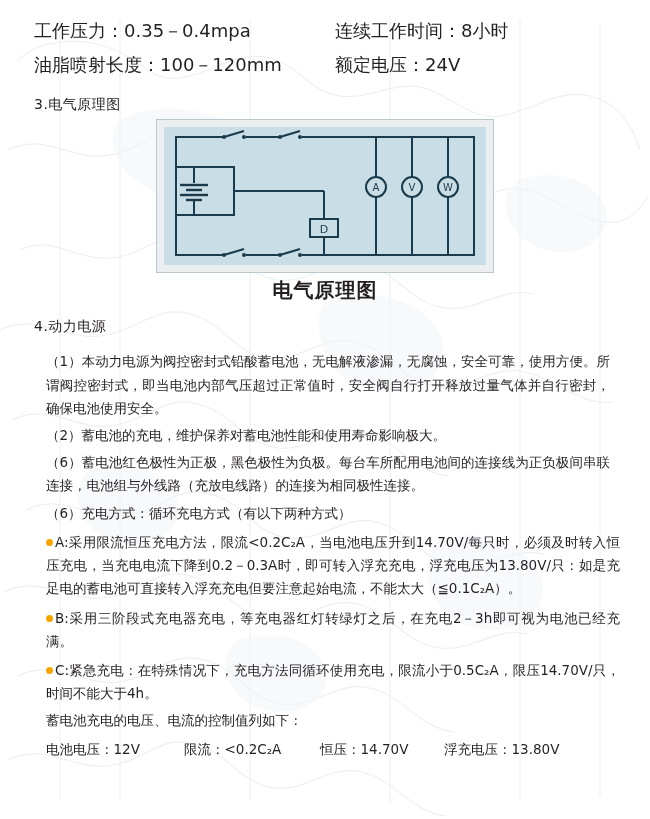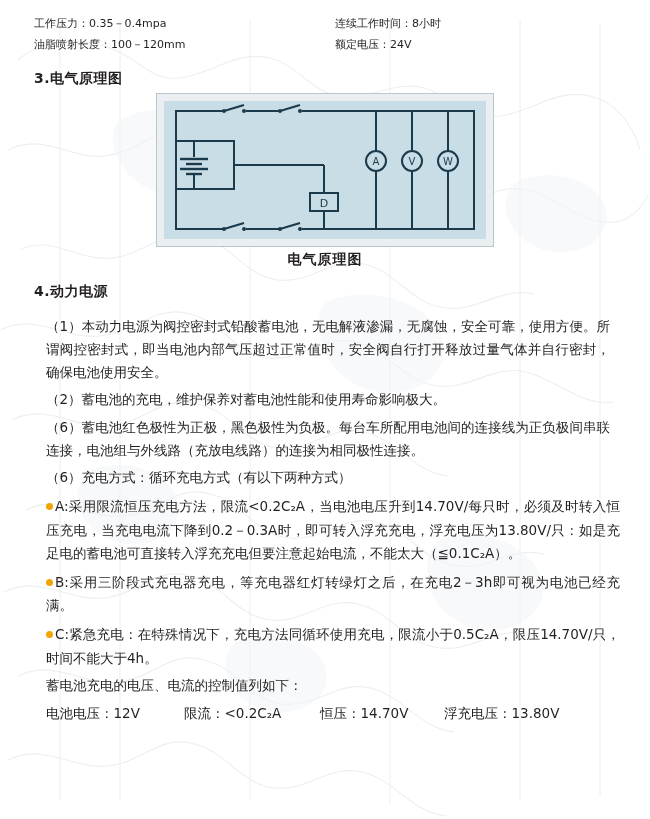--- a/index.html
+++ b/index.html
@@ -24,37 +24,37 @@
     pointer-events: none;
     z-index: 0;
   }
   .page {
     position: relative;
     z-index: 1;
     padding: 0;
   }
   .specs {
     padding: 14px 34px 0 34px;
-    font-size: 11px;
+    font-size: 18px;
     line-height: 1.9;
   }
   .spec-row {
     display: flex;
   }
   .spec-left {
     width: 268px;
     flex: 0 0 268px;
   }
   .spec-right {
     flex: 1 1 auto;
     margin-left: 33px;
   }
   .section-title {
     font-size: 14px;
-    font-weight: bold;
+    font-weight: normal;
     margin: 14px 0 6px 34px;
     letter-spacing: 0.5px;
   }
   
   .diagram-wrap {
     margin: 2px auto 0 auto;
     width: 336px;
     position: relative;
   }
   .diagram-frame {
@@ -64,21 +64,21 @@
     border: 7px solid #eceff1;
     box-sizing: border-box;
     box-shadow: 0 0 0 1px #b9c6cc;
     position: relative;
   }
   .diagram-frame svg {
     display: block;
   }
   .diagram-caption {
     text-align: center;
-    font-size: 14px;
+    font-size: 20px;
     font-weight: bold;
     margin-top: 5px;
     letter-spacing: 1px;
   }
   
   .content {
     padding: 4px 30px 0 32px;
     font-size: 13.5px;
     line-height: 1.72;
     text-align: justify;

